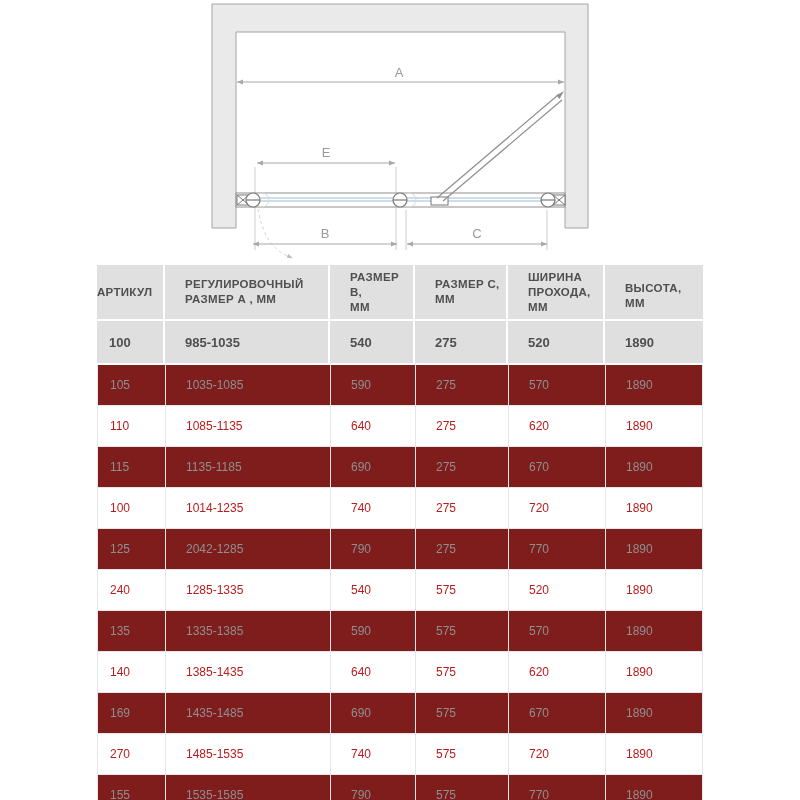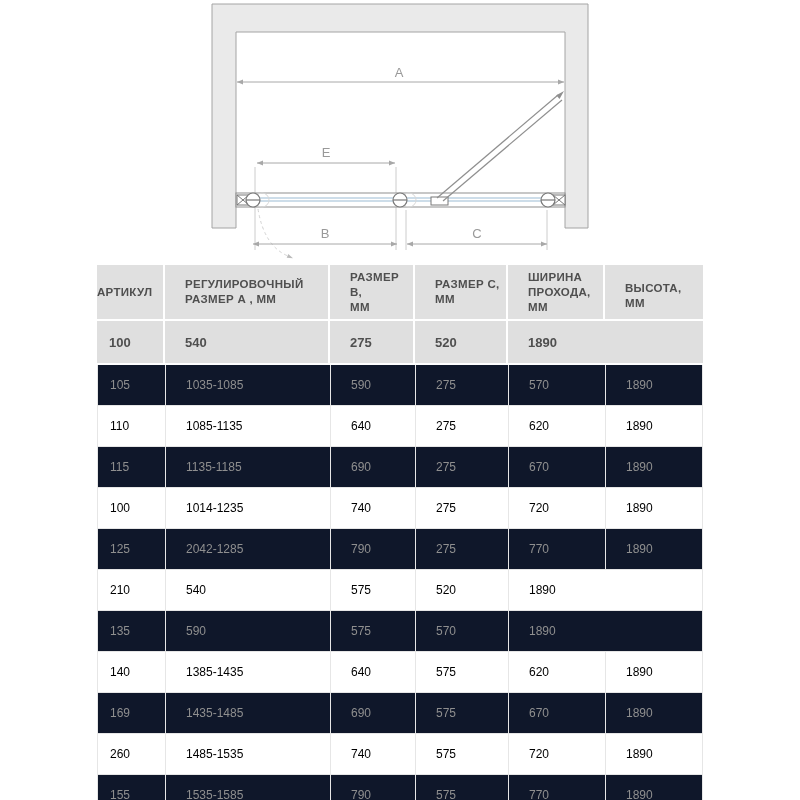--- a/index.html
+++ b/index.html
@@ -21,24 +21,24 @@
   }
   .thead .tcell:first-child{padding-left:0;}
   .thead .tcell:last-child{border-right:none;margin-top:8px;}
   .row-first{background:#dfdfdf;margin-bottom:2px;}
   .row-first .tcell{
     height:42px;display:flex;align-items:center;font-size:13px;font-weight:bold;
     color:#4f4f4f;padding-left:20px;box-sizing:border-box;border-right:2px solid #ffffff;
   }
   .row-first .tcell:first-child{padding-left:12px;}
   .row-first .tcell:last-child{border-right:none;}
-  .row-striped{background:#0f172a;}
+  .row-striped{background:#7f1d1d;}
   .row-striped .tcell{color:#8f8f8f;}
   .row-plain{background:#ffffff;}
-  .row-plain .tcell{color:#000000;}
+  .row-plain .tcell{color:#b91c1c;}
   .row-striped,.row-plain{border-left:1px solid #e6e6e6;border-right:1px solid #e6e6e6;border-bottom:1px solid #e6e6e6;}
   .row-striped .tcell,.row-plain .tcell{
     height:40px;display:flex;align-items:center;font-size:12px;
     padding-left:20px;box-sizing:border-box;border-right:1px solid #e6e6e6;
   }
   .row-striped .tcell:first-child,.row-plain .tcell:first-child{padding-left:12px;}
   .row-striped .tcell:last-child,.row-plain .tcell:last-child{border-right:none;}
 </style>
 </head>
 <body>
@@ -152,20 +152,21 @@
       <span>ПРОХОДА, ММ</span>
     </div>
     <div class="tcell">
       <span>ВЫСОТА,</span>
       <span>ММ</span>
     </div>
   </div>
   <div id="table-body">
       <div class="trow row-first">
         <div class="tcell">100</div>
+        <div class="tcell">985-1035</div>
         <div class="tcell">540</div>
         <div class="tcell">275</div>
         <div class="tcell">520</div>
         <div class="tcell">1890</div>
       </div>
       <div class="trow row-striped">
         <div class="tcell">105</div>
         <div class="tcell">1035-1085</div>
         <div class="tcell">590</div>
         <div class="tcell">275</div>
@@ -198,28 +199,30 @@
       </div>
       <div class="trow row-striped">
         <div class="tcell">125</div>
         <div class="tcell">2042-1285</div>
         <div class="tcell">790</div>
         <div class="tcell">275</div>
         <div class="tcell">770</div>
         <div class="tcell">1890</div>
       </div>
       <div class="trow row-plain">
-        <div class="tcell">210</div>
+        <div class="tcell">240</div>
+        <div class="tcell">1285-1335</div>
         <div class="tcell">540</div>
         <div class="tcell">575</div>
         <div class="tcell">520</div>
         <div class="tcell">1890</div>
       </div>
       <div class="trow row-striped">
         <div class="tcell">135</div>
+        <div class="tcell">1335-1385</div>
         <div class="tcell">590</div>
         <div class="tcell">575</div>
         <div class="tcell">570</div>
         <div class="tcell">1890</div>
       </div>
       <div class="trow row-plain">
         <div class="tcell">140</div>
         <div class="tcell">1385-1435</div>
         <div class="tcell">640</div>
         <div class="tcell">575</div>
@@ -228,21 +231,21 @@
       </div>
       <div class="trow row-striped">
         <div class="tcell">169</div>
         <div class="tcell">1435-1485</div>
         <div class="tcell">690</div>
         <div class="tcell">575</div>
         <div class="tcell">670</div>
         <div class="tcell">1890</div>
       </div>
       <div class="trow row-plain">
-        <div class="tcell">260</div>
+        <div class="tcell">270</div>
         <div class="tcell">1485-1535</div>
         <div class="tcell">740</div>
         <div class="tcell">575</div>
         <div class="tcell">720</div>
         <div class="tcell">1890</div>
       </div>
       <div class="trow row-striped">
         <div class="tcell">155</div>
         <div class="tcell">1535-1585</div>
         <div class="tcell">790</div>

